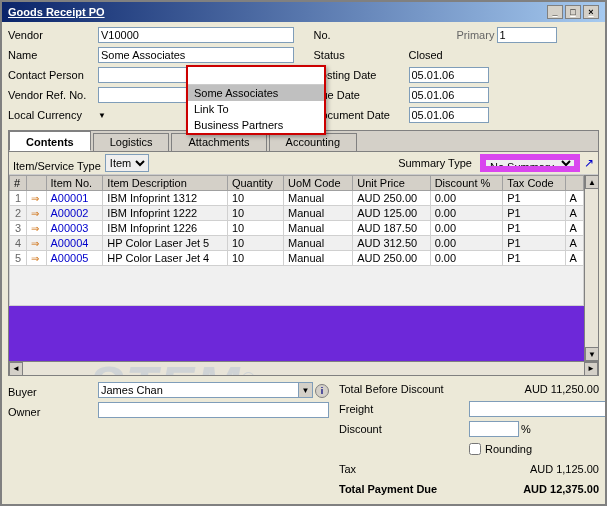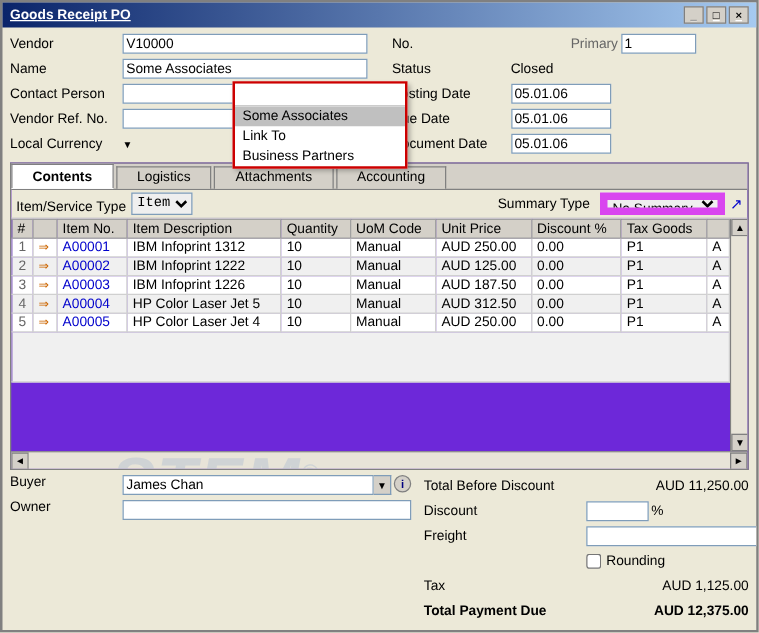--- a/index.html
+++ b/index.html
@@ -214,21 +214,20 @@
       flex-shrink: 0;
     }
     .toolbar-label {
       font-size: 11px;
       margin-right: 4px;
     }
     .toolbar-select {
       height: 18px;
       font-size: 11px;
       border: 1px solid #7f9db9;
-      font-family: Liberation Mono, monospace;
     }
     .toolbar-group {
       display: flex;
       align-items: flex-end;
       flex: 1;
     }
     .toolbar-right {
       display: flex;
       align-items: center;
       gap: 4px;
@@ -360,21 +359,21 @@
       flex-shrink: 0;
     }
     .bottom-left {
       flex: 1;
     }
     .bottom-right {
       width: 260px;
     }
     .bottom-row {
       display: flex;
-      align-items: flex-start;
+      align-items: flex-end;
       margin-bottom: 2px;
       height: 18px;
     }
     .bottom-label {
       width: 130px;
       font-size: 11px;
       color: #000;
       flex-shrink: 0;
     }
     .bottom-value {
@@ -568,21 +567,21 @@
                 <thead>
                   <tr>
                     <th>#</th>
                     <th></th>
                     <th>Item No.</th>
                     <th>Item Description</th>
                     <th>Quantity</th>
                     <th>UoM Code</th>
                     <th>Unit Price</th>
                     <th>Discount %</th>
-                    <th>Tax Goods</th>
+                    <th>Tax Code</th>
                     <th></th>
                   </tr>
                 </thead>
                 <tbody>
                   <tr>
                     <td class="row-num">1</td>
                     <td class="row-arrow">⇒</td>
                     <td class="item-code">A00001</td>
                     <td>IBM Infoprint 1312</td>
                     <td>10</td>
@@ -677,31 +676,31 @@
           <input class="bottom-input" value="" style="">
         </div>
       </div>
 
       <div class="bottom-right">
         <div class="total-row">
           <span class="bottom-label">Total Before Discount</span>
           <span class="bottom-value">AUD 11,250.00</span>
         </div>
         <div class="total-row">
+          <span class="bottom-label">Freight</span>
+          <div class="freight-row" style="flex:1;">
+            <input class="freight-input" value="" style="">
+
+          </div>
+        </div>
+        <div class="total-row">
           <span class="bottom-label">Discount</span>
           <div class="discount-row">
             <input class="discount-input" value="" style="">
             <span class="percent-label">%</span>
-          </div>
-        </div>
-        <div class="total-row">
-          <span class="bottom-label">Freight</span>
-          <div class="freight-row" style="flex:1;">
-            <input class="freight-input" value="" style="">
-
           </div>
         </div>
         <div class="total-row">
           <span class="bottom-label"></span>
           <div class="checkbox-row">
             <input type="checkbox" class="rounding-checkbox" style="">
             <span>Rounding</span>
           </div>
         </div>
         <div class="total-row">

